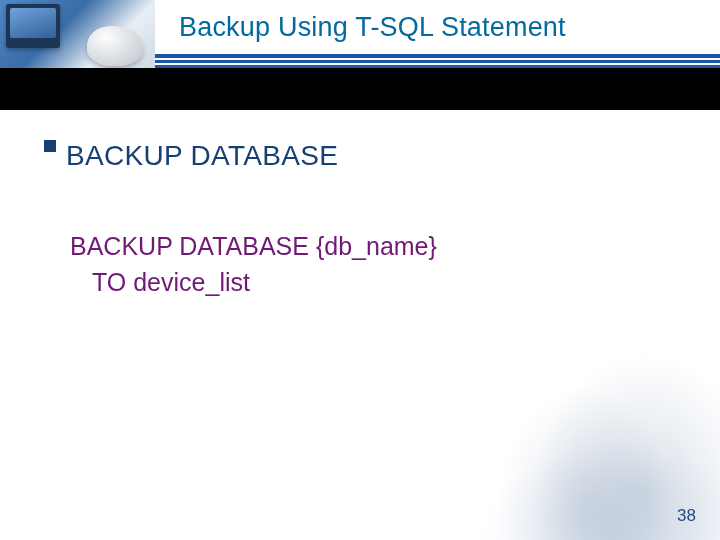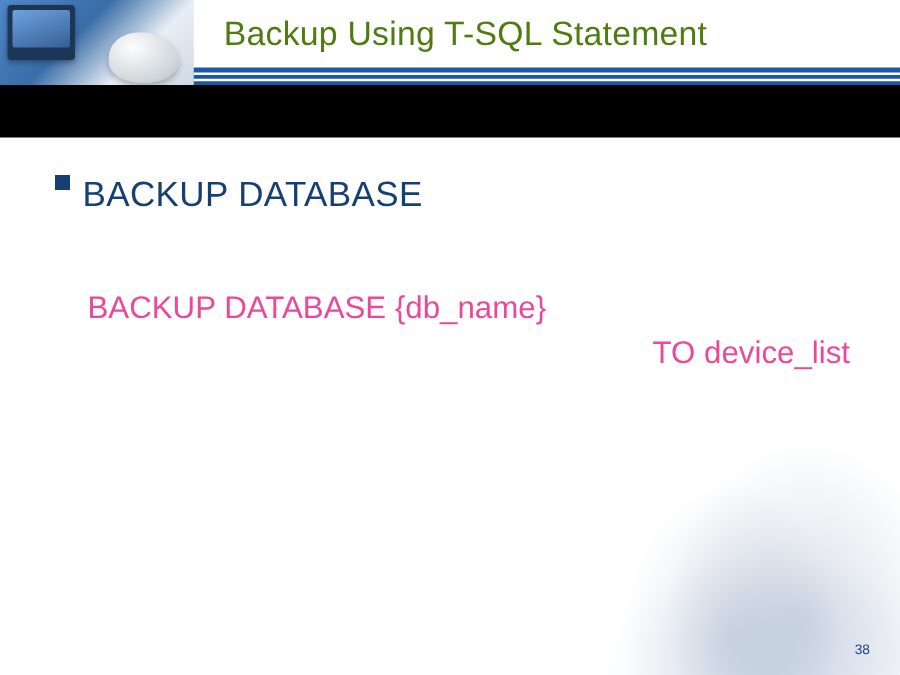--- a/index.html
+++ b/index.html
@@ -56,21 +56,21 @@
     left: 155px;
     top: 0;
     right: 0;
     height: 54px;
     display: flex;
     align-items: center;
     padding-left: 24px;
   }
   .title-text {
     font-size: 27px;
-    color: #4d7c0f;
+    color: #0369a1;
     font-weight: 400;
     letter-spacing: 0.2px;
   }
 
   .blue-lines {
     position: absolute;
     left: 155px;
     right: 0;
     top: 54px;
     height: 14px;
@@ -119,44 +119,44 @@
     font-size: 28px;
     color: #163f73;
     font-weight: 400;
     letter-spacing: 0.3px;
   }
 
   .code-block {
     margin-top: 0;
     padding-left: 26px;
     font-size: 25px;
-    color: #ec4899;
+    color: #701a75;
     line-height: 1.45;
   }
-  .code-line2 { padding-left: 22px; text-align: right; }
+  .code-line2 { padding-left: 22px; }
 
   
   .bg-people {
     position: absolute;
     right: 0;
     bottom: 0;
     width: 340px;
     height: 260px;
     background:
       radial-gradient(ellipse 160px 200px at 78% 82%, rgba(80,110,150,0.22), transparent 70%),
       radial-gradient(ellipse 120px 170px at 60% 88%, rgba(90,115,150,0.18), transparent 72%),
       radial-gradient(ellipse 200px 140px at 70% 100%, rgba(180,200,225,0.35), transparent 70%);
     pointer-events: none;
   }
 
   .page-num {
     position: absolute;
     right: 24px;
     bottom: 14px;
-    font-size: 11px;
+    font-size: 17px;
     color: #224a85;
   }
 </style>
 </head>
 <body>
 
 <div class="bg-people"></div>
 
 <div class="header">
   <div class="header-image">

